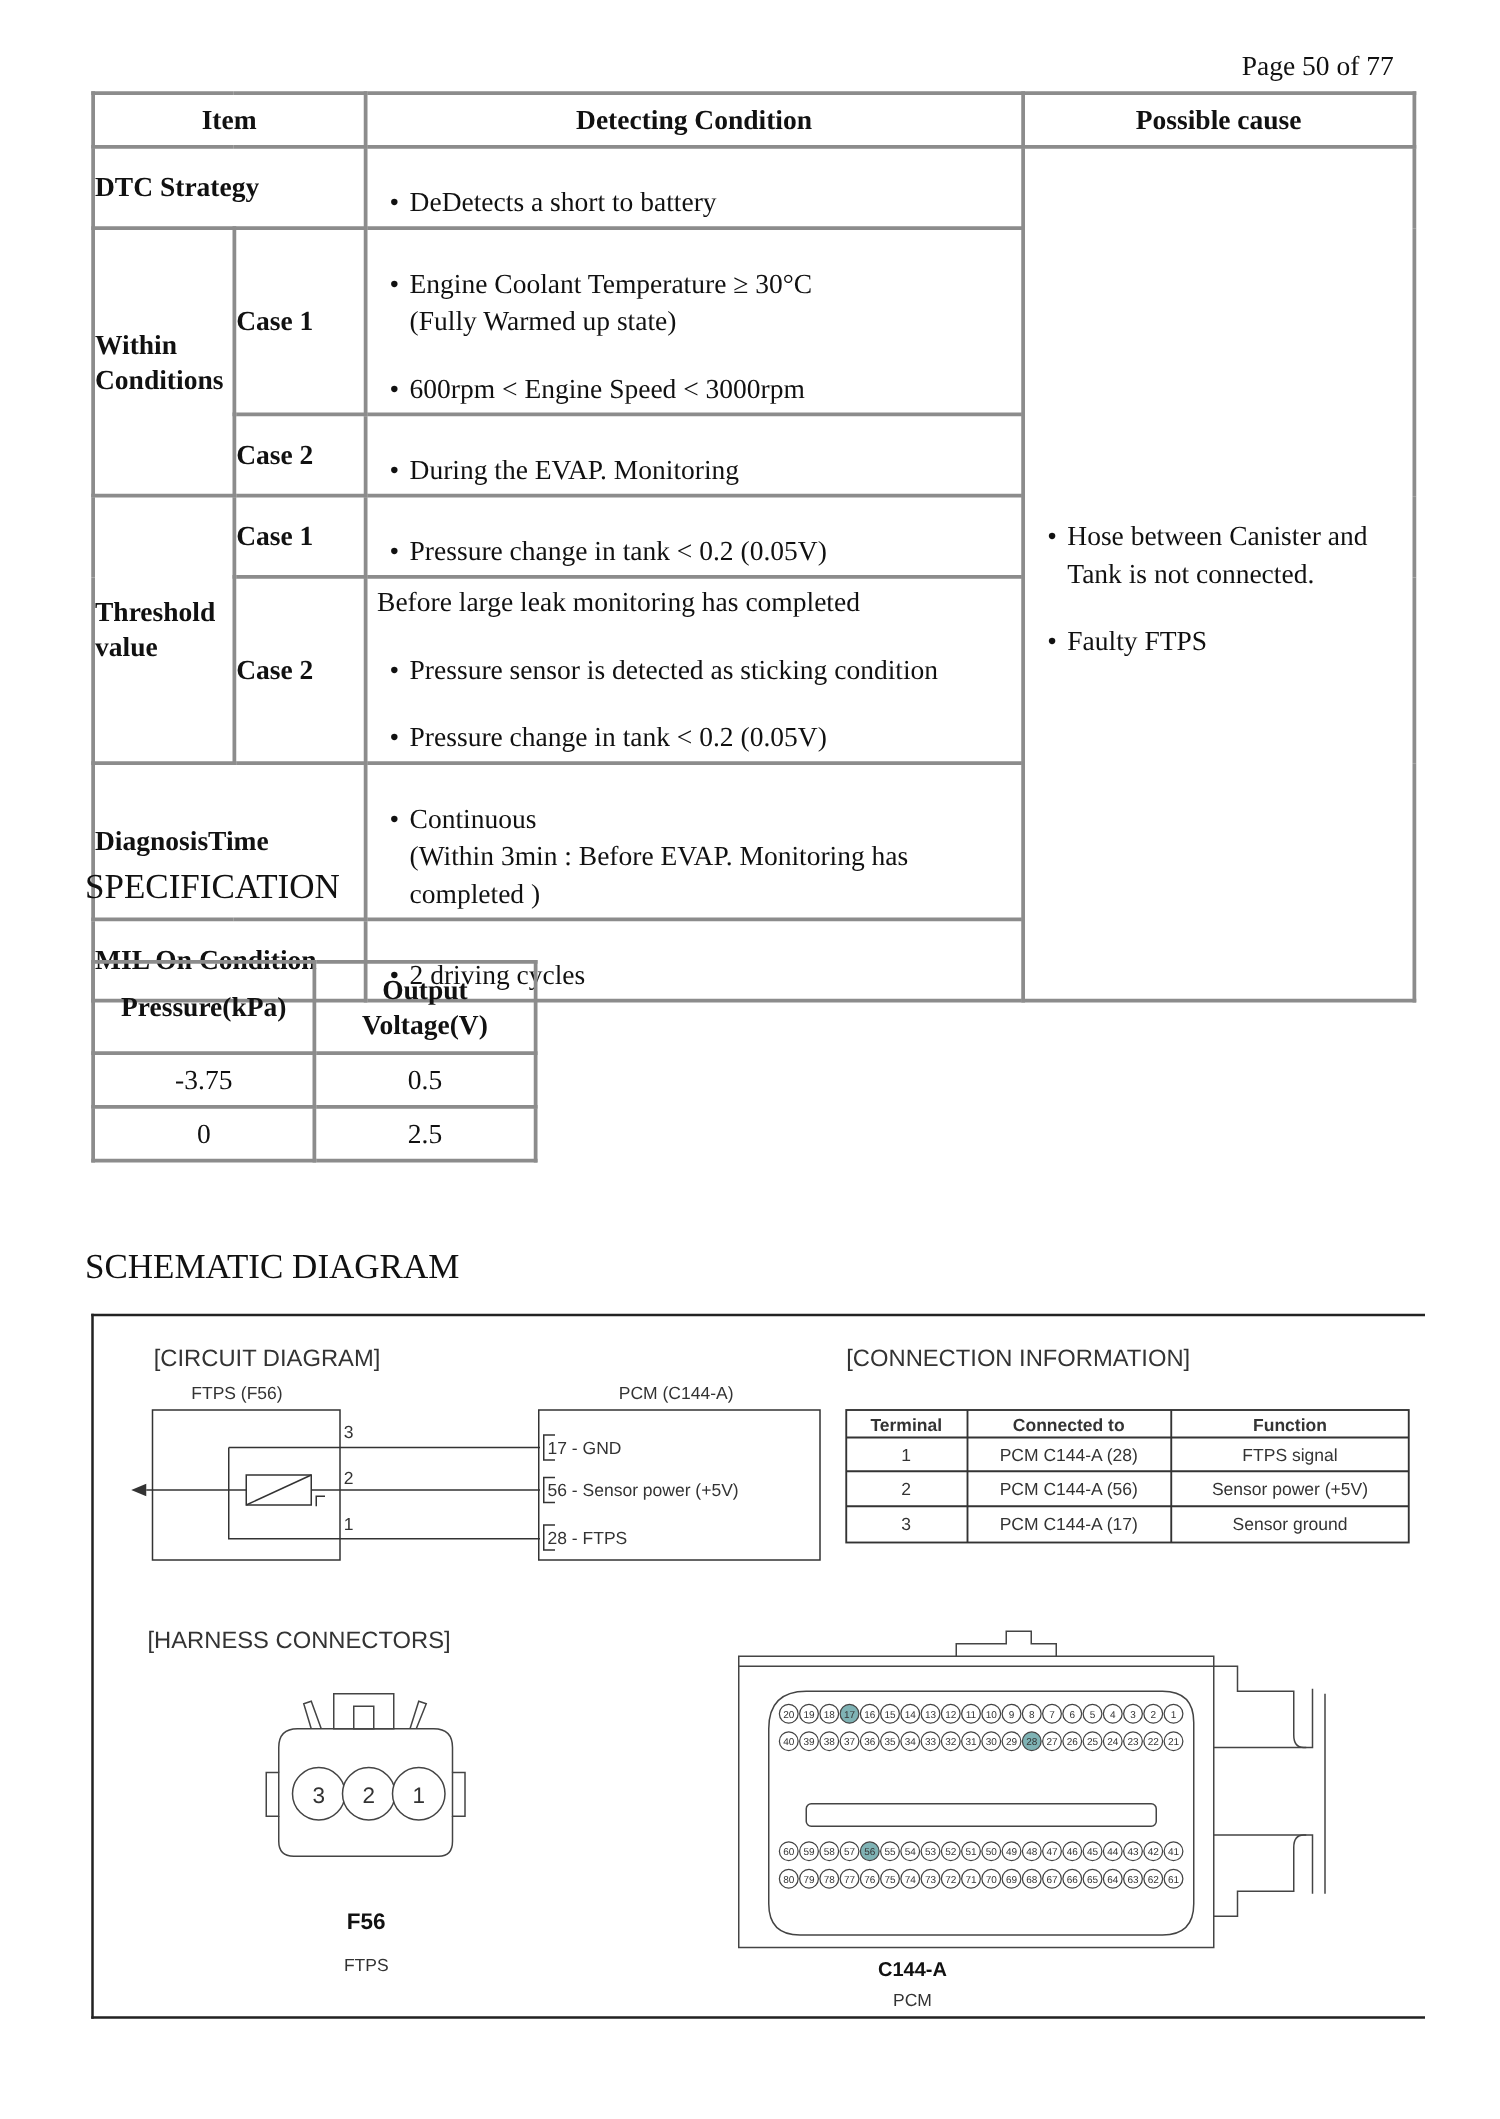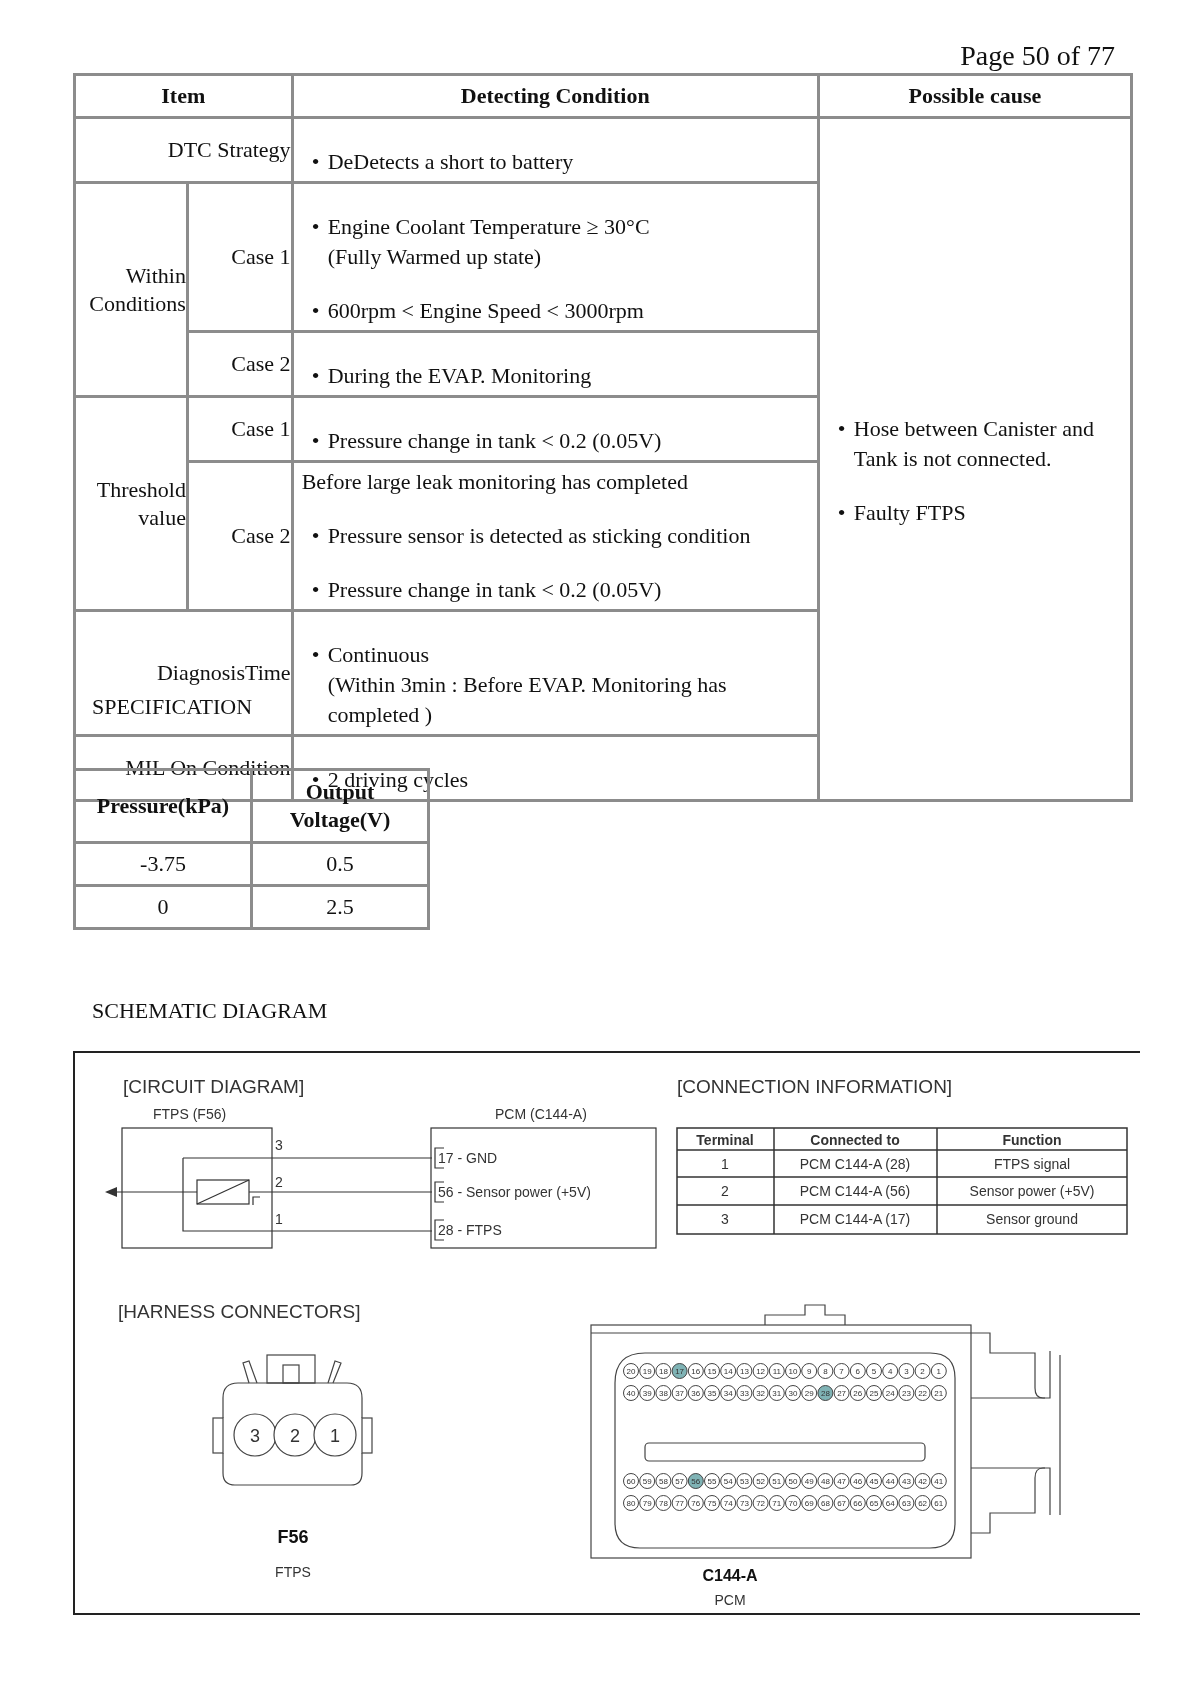--- a/index.html
+++ b/index.html
@@ -1,31 +1,31 @@
 <!DOCTYPE html>
 <html><head>
 <meta charset="utf-8">
 <style>
   html, body { margin: 0; padding: 0; background: #ffffff; }
   body { width: 1200px; height: 1695px; position: relative; overflow: hidden;
          font-family: "Liberation Serif", "DejaVu Serif", serif; color: #111; }
-  .page-num { position: absolute; top: 40px; right: 85px; font-size: 28px; }
+  .page-num { position: absolute; top: 40px; right: 85px; font-size: 22px; }
 
   table.dtc { position: absolute; left: 73px; top: 73px; width: 1060px;
               border-collapse: collapse; font-size: 22px; }
   table.dtc td, table.dtc th { border: 3px solid #8c8c8c; padding: 0; vertical-align: middle; }
   table.dtc th { font-weight: bold; height: 40px; margin-top: 47px; }
-  .c { text-align: right; }
+  .c { text-align: left; font-weight: bold; }
   .cond { padding: 4px 10px 4px 18px !important; line-height: 30px; }
   .bul { display: block; padding-left: 16px; text-indent: -16px; margin-top: 24px; }
   .bul::before { content: "\2022"; display: inline-block; width: 16px; text-indent: 0; }
   .sub { display: block; padding-left: 16px; }
   .cause { vertical-align: middle; padding: 10px 12px 10px 18px !important; line-height: 30px; }
 
-  .section { position: absolute; left: 92px; font-size: 22px; }
+  .section { position: absolute; left: 68px; font-size: 28px; }
   table.spec { position: absolute; left: 73px; top: 768px; border-collapse: collapse; font-size: 22px; }
   table.spec td, table.spec th { border: 3px solid #8c8c8c; text-align: center; }
   table.spec th { height: 68px; font-weight: bold; line-height: 28px; }
   table.spec td { height: 38px; }
 
   .schem { position: absolute; left: 73px; top: 1051px; width: 1065px; height: 560px;
            border-top: 2px solid #222; border-bottom: 2px solid #222; border-left: 2px solid #222; }
   .schem svg { position: absolute; left: 0; top: 0; }
   .stext { font-family: "Liberation Sans", "DejaVu Sans", sans-serif; fill: #333; }
 </style>

